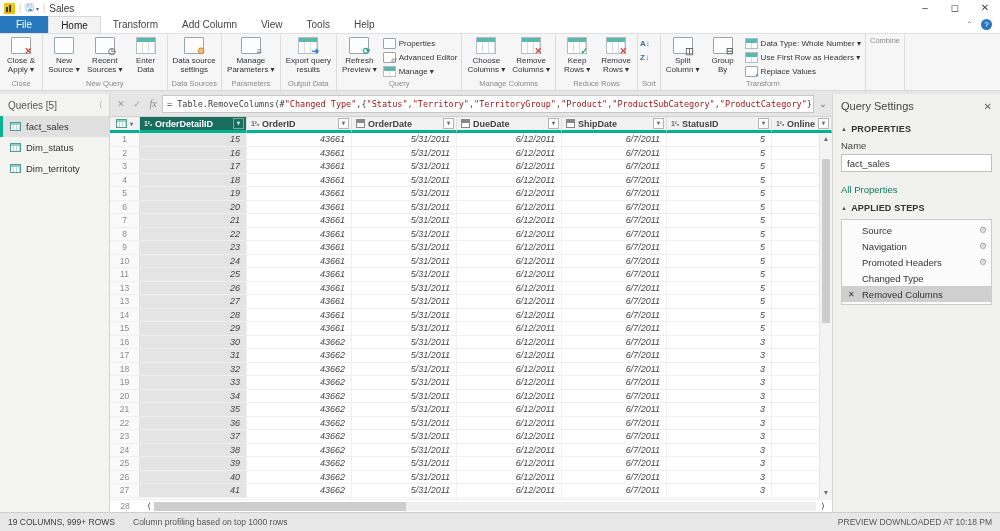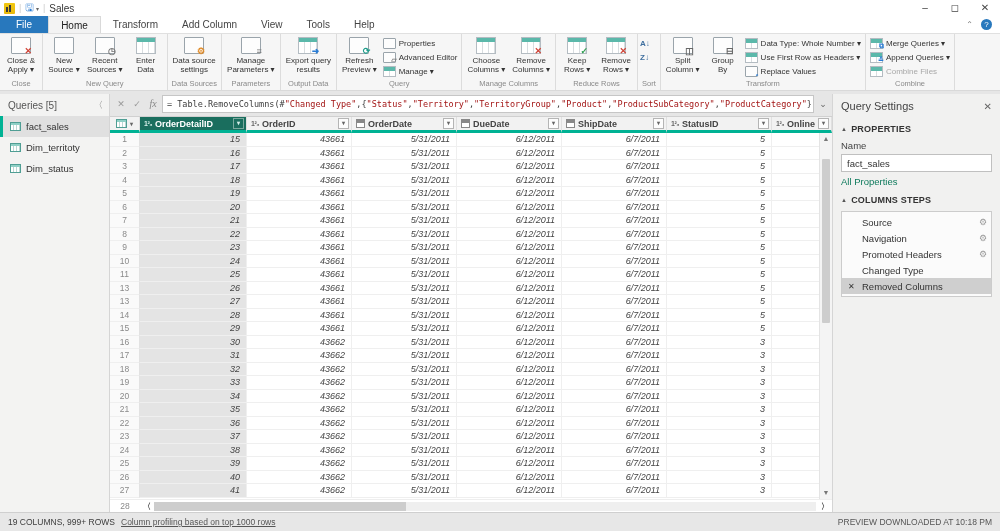--- a/index.html
+++ b/index.html
@@ -99,33 +99,33 @@
   .hs-thumb { position:absolute; left:0; top:0; bottom:0; width:38%; background:#cdcdcd; }
 
   
   .settings { width:168px; flex:0 0 auto; background:#f1f1f0; border-left:1px solid #d5d5d5; display:flex; flex-direction:column; font-size:10px; overflow:hidden; }
   .set-head { height:24px; display:flex; align-items:center; justify-content:space-between; padding:0 8px; font-size:11px; color:#444; }
   .set-close { color:#666; font-size:10px; }
   .sec-title { display:flex; align-items:center; gap:4px; font-size:9px; font-weight:bold; color:#333; padding:6px 8px 4px; letter-spacing:0.2px; }
   .sec-tri { font-size:6px; color:#555; }
   .name-lbl { padding:2px 8px 3px; font-size:9.5px; color:#444; }
   .name-input { margin:0 8px; height:18px; background:#fff; border:1px solid #c0c0c0; font-size:9.5px; color:#333; display:flex; align-items:center; padding:0 5px; }
-  .all-props { padding:4px 8px 2px; color:#0e7a5c; font-size:9.5px; }
+  .all-props { padding:12px 8px 2px; color:#0e7a5c; font-size:9.5px; }
   .steps-box { margin:2px 8px; background:#fbfbfb; border:1px solid #ccc; display:flex; flex-direction:column; padding:2px 0; }
   .step { height:16px; display:flex; align-items:center; font-size:9.5px; color:#333; padding:0 4px 0 6px; gap:4px; }
   .step .del { width:10px; color:#333; font-size:8px; visibility:hidden; }
   .step.sel { background:#cfcfcf; }
   .step.sel .del { visibility:visible; }
   .step .nm { flex:1; overflow:hidden; white-space:nowrap; }
   .step .gear { color:#9a9a9a; font-size:9px; visibility:hidden; }
   .step.has-gear .gear { visibility:visible; }
 
   
   .statusbar { height:19px; flex:0 0 auto; background:#e7e7e7; border-top:1px solid #cfcfcf; display:flex; align-items:center; font-size:8.5px; color:#3c3c3c; padding:0 8px; }
-  .sb-left2 { margin-left:6px; color:#555;text-decoration:underline; }
+  .sb-left2 { margin-left:18px; color:#555; }
   .sb-right { margin-left:auto; color:#555; }
 </style>
 </head>
 <body>
 
 <div id="app">
 
   <div class="titlebar">
     <span class="pbi-logo"></span>
     <span class="sep">|</span>
@@ -265,63 +265,43 @@
               <span class="icn doc icn-sm">
                 <span class="ov" style="color: rgb(43, 124, 211);">₂</span>
               </span>
               <span>Replace Values</span>
             </div>
           </div>
         </div>
         <div class="rgroup-name">Transform</div>
       </div>
       <div class="rgroup">
-        <div class="rgroup-items">
-          <div class="rstack">
-            <div class="rbtn-small">
-              <span class="icn icn-sm">
-                <span class="ov" style="color: rgb(43, 124, 211);">⧉</span>
-              </span>
-              <span>Merge Queries ▾</span>
-            </div>
-            <div class="rbtn-small">
-              <span class="icn icn-sm">
-                <span class="ov" style="color: rgb(43, 124, 211);">≚</span>
-              </span>
-              <span>Append Queries ▾</span>
-            </div>
-            <div class="rbtn-small disabled">
-              <span class="icn icn-sm"></span>
-              <span>Combine Files</span>
-            </div>
-          </div>
-        </div>
         <div class="rgroup-name">Combine</div>
       </div>
     </div>
 
   <div class="workspace">
 
     <div class="queries">
       <div class="queries-head">
         <span>Queries [5]</span>
         <span class="q-collapse">〈</span>
       </div>
       <div id="queries-host">
           <div class="q-item sel">
             <span class="tbl-glyph"></span>
             <span>fact_sales</span>
           </div>
           <div class="q-item">
             <span class="tbl-glyph"></span>
-            <span>Dim_territoty</span>
+            <span>Dim_status</span>
           </div>
           <div class="q-item">
             <span class="tbl-glyph"></span>
-            <span>Dim_status</span>
+            <span>Dim_territoty</span>
           </div>
         </div>
     </div>
 
     <div class="center">
       <div class="fbar">
         <span class="fbar-btn">✕</span>
         <span class="fbar-btn">✓</span>
         <span class="fbar-fx">fx</span>
         <div class="fbar-input" id="formula-host">
@@ -683,21 +663,21 @@
       </div>
       <div class="sec-title">
         <span class="sec-tri">▲</span>
         <span>PROPERTIES</span>
       </div>
       <div class="name-lbl">Name</div>
       <div class="name-input">fact_sales</div>
       <div class="all-props">All Properties</div>
       <div class="sec-title">
         <span class="sec-tri">▲</span>
-        <span>COLUMNS STEPS</span>
+        <span>APPLIED STEPS</span>
       </div>
       <div class="steps-box" id="steps-host">
           <div class="step has-gear">
             <span class="del">✕</span>
             <span class="nm">Source</span>
             <span class="gear">⚙</span>
           </div>
           <div class="step has-gear">
             <span class="del">✕</span>
             <span class="nm">Navigation</span>

